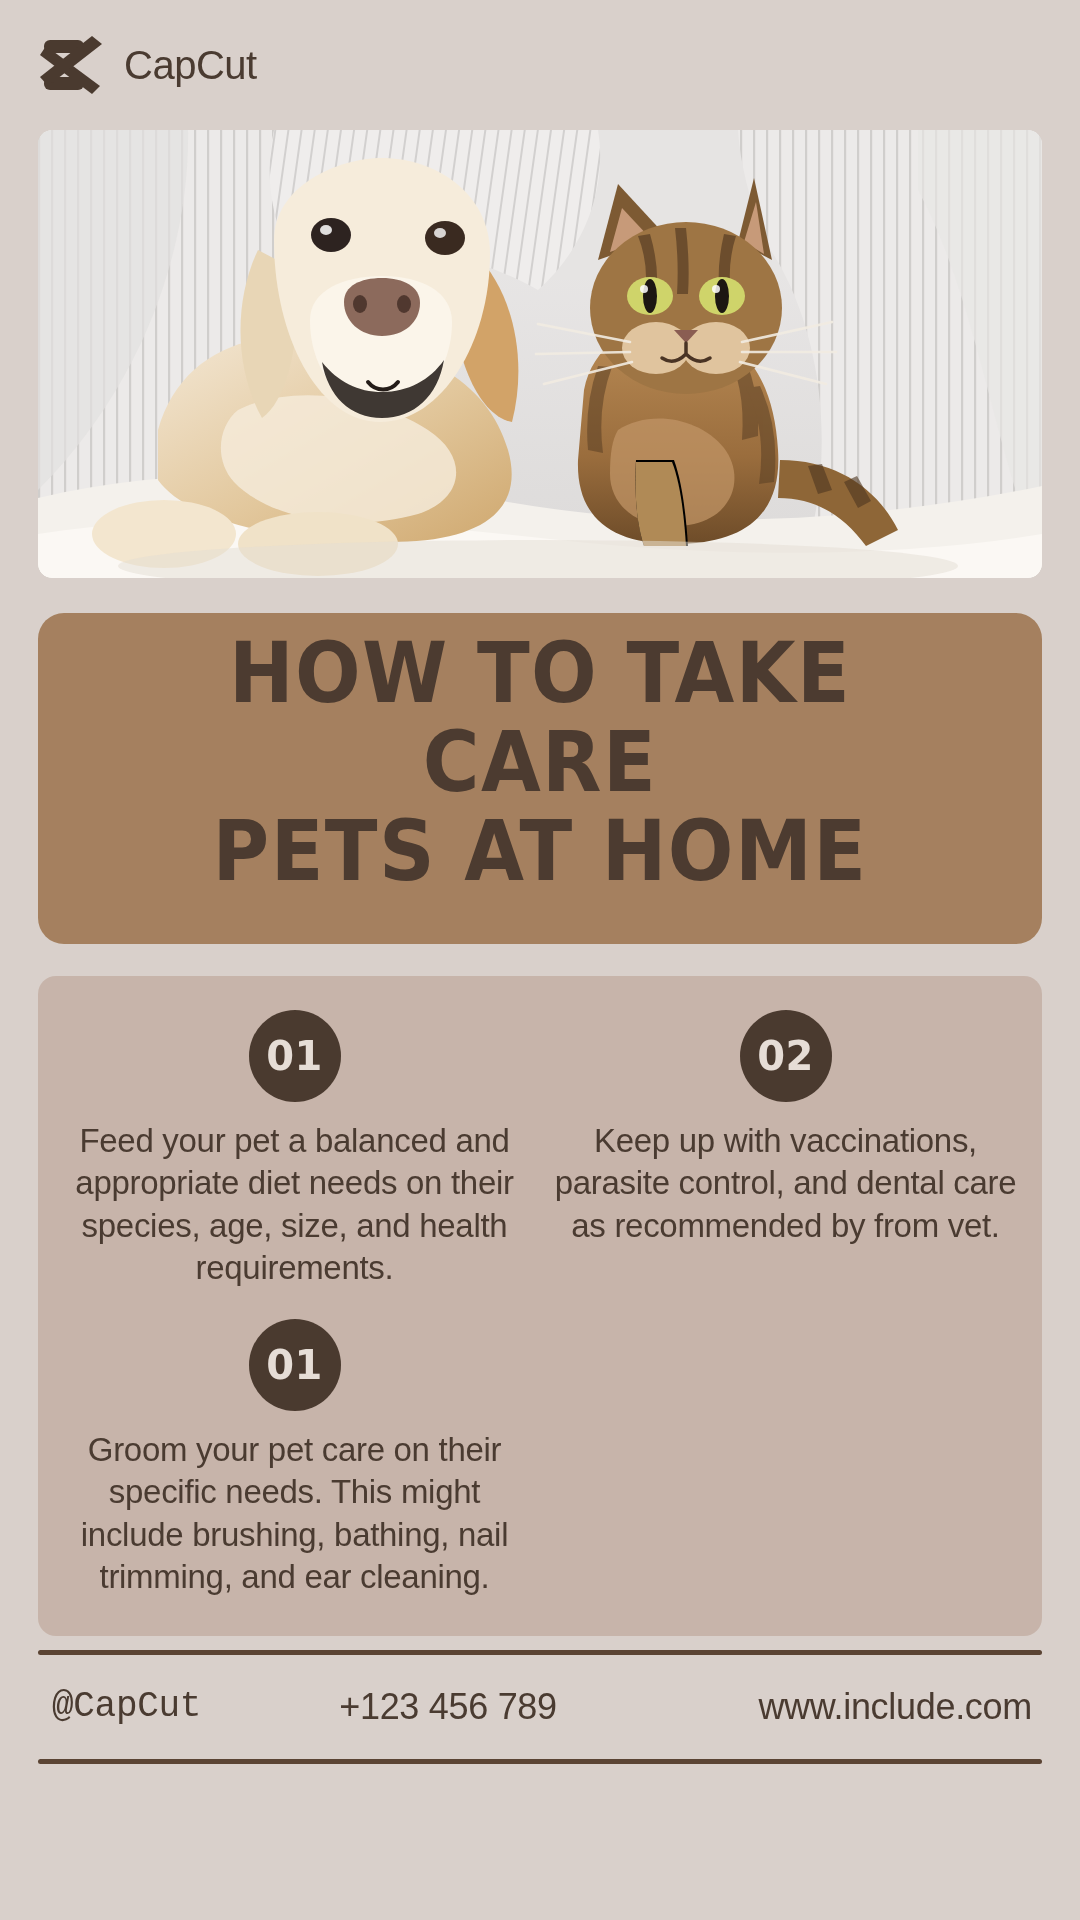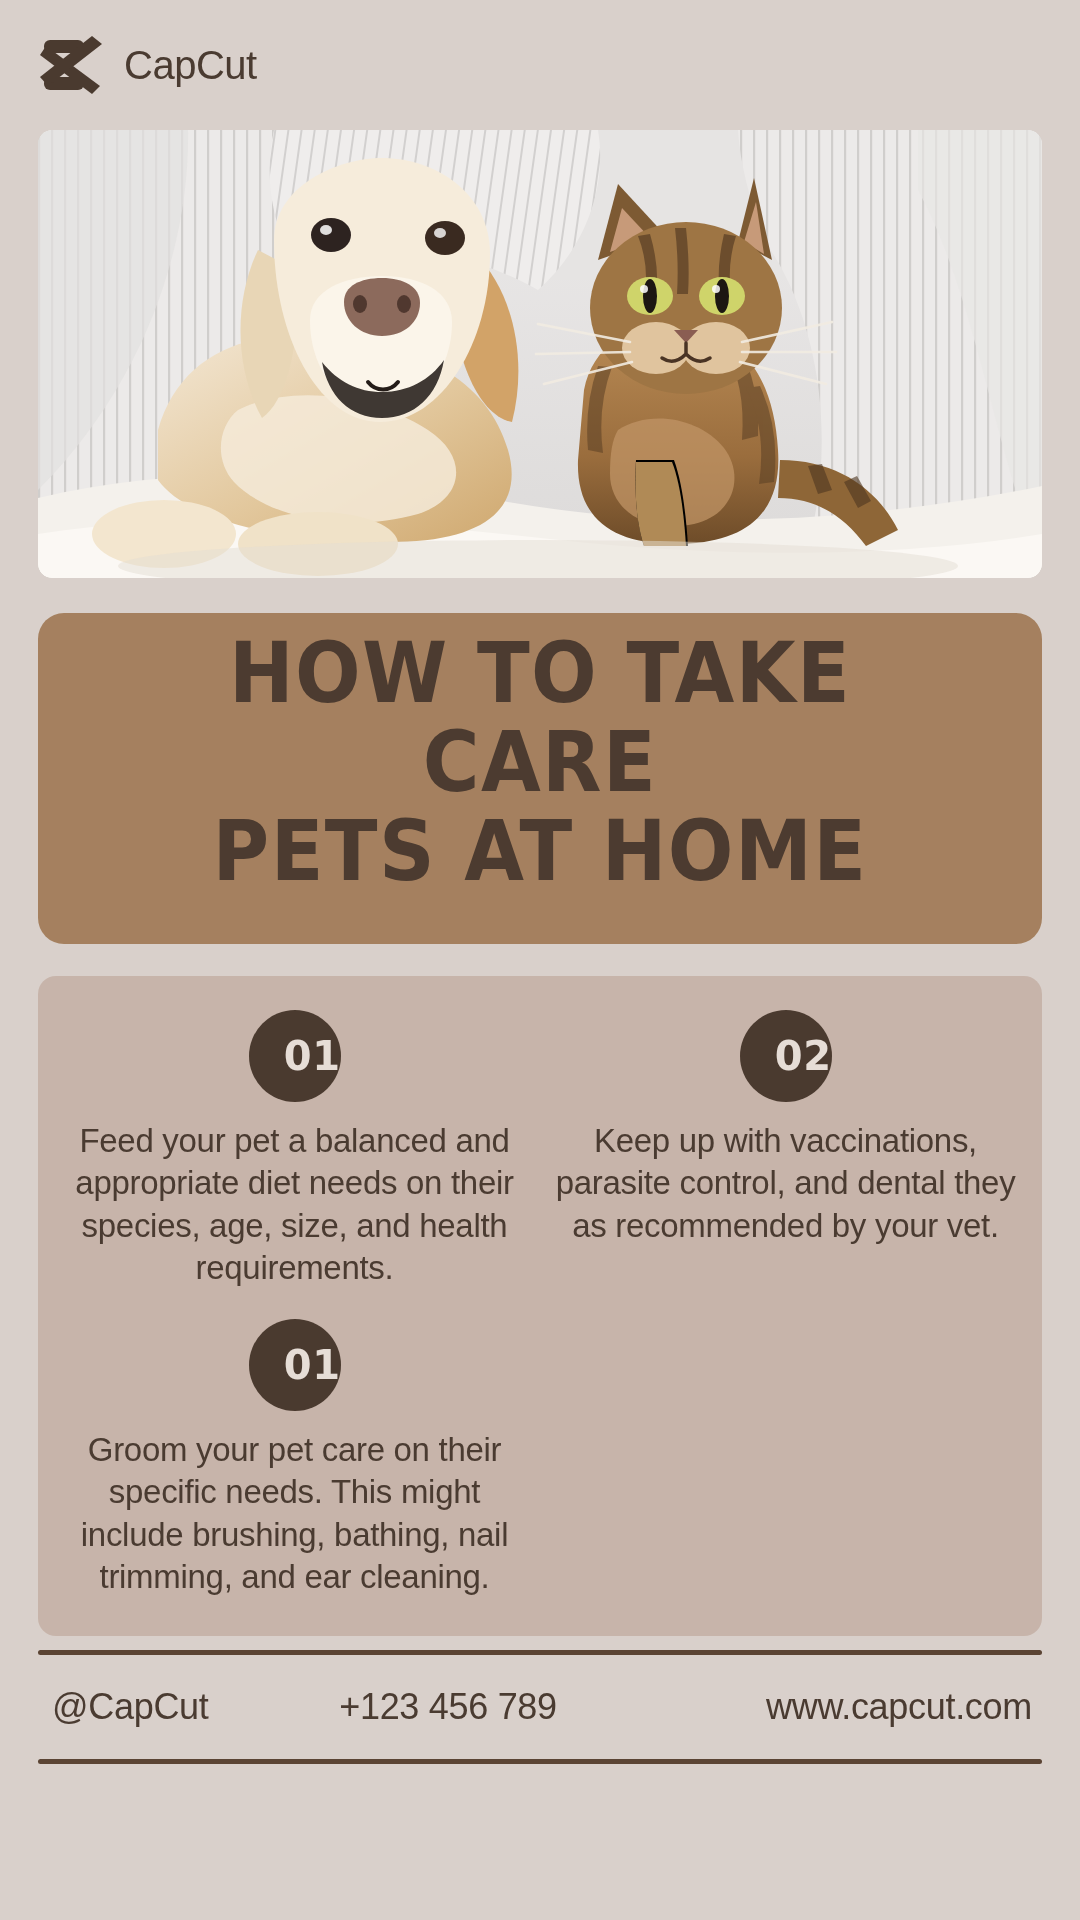--- a/index.html
+++ b/index.html
@@ -76,21 +76,21 @@
     grid-template-columns:1fr 1fr;
     grid-template-rows:auto auto;
     column-gap:26px;
     row-gap:30px;
   }
   .tip { display:flex; flex-direction:column; align-items:center; }
   .badge {
     width:92px; height:92px;
     border-radius:50%;
     background:#4a3a2f;
-    display:flex; align-items:center; justify-content:flex-end;
+    display:flex; align-items:center; justify-content:center;
     flex:0 0 auto;
   }
   .badge span {
     font-family:"DejaVu Sans", sans-serif;
     font-weight:bold;
     font-size:40px;
     color:#e6ddd6;
     letter-spacing:0.5px;
   }
   .tip-text {
@@ -112,21 +112,21 @@
   .rule-bottom { margin-top:0; }
   .footer {
     width:1004px;
     height:104px;
     display:flex; align-items:center;
   }
   .footer-item {
     font-size:36px; color:#4a3b31; letter-spacing:-0.3px;
     white-space:nowrap;
   }
-  .f-handle { width:30%; text-align:left; padding-left:14px; }
+  .f-handle { width:30%; text-align:left; padding-left:14px;font-family:Liberation Mono, monospace; }
   .f-phone  { width:34%; text-align:left; }
   .f-web    { width:36%; text-align:right; padding-right:10px; }
 </style>
 </head>
 <body>
 
 <div class="page">
 
   <div class="header">
     <div class="brand">
@@ -288,34 +288,34 @@
       <div class="badge">
         <span>01</span>
       </div>
       <div class="tip-text">Feed your pet a balanced and appropriate diet needs on their species, age, size, and health requirements.</div>
     </div>
 
     <div class="tip">
       <div class="badge">
         <span>02</span>
       </div>
-      <div class="tip-text">Keep up with vaccinations, parasite control, and dental they as recommended by your vet.</div>
+      <div class="tip-text">Keep up with vaccinations, parasite control, and dental care as recommended by from vet.</div>
     </div>
 
     <div class="tip">
       <div class="badge">
         <span>01</span>
       </div>
       <div class="tip-text">Groom your pet care on their specific needs. This might include brushing, bathing, nail trimming, and ear cleaning.</div>
     </div>
 
 
   </div>
 
   <div class="rule rule-top"></div>
   <div class="footer">
     <div class="footer-item f-handle">@CapCut</div>
     <div class="footer-item f-phone">+123 456 789</div>
-    <div class="footer-item f-web">www.capcut.com</div>
+    <div class="footer-item f-web">www.include.com</div>
   </div>
   <div class="rule rule-bottom"></div>
 
 </div>
 
 </body></html>

